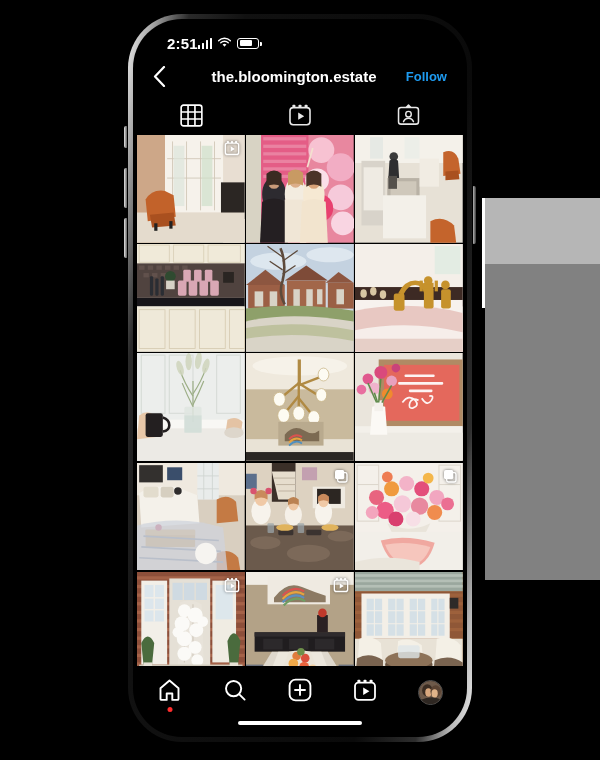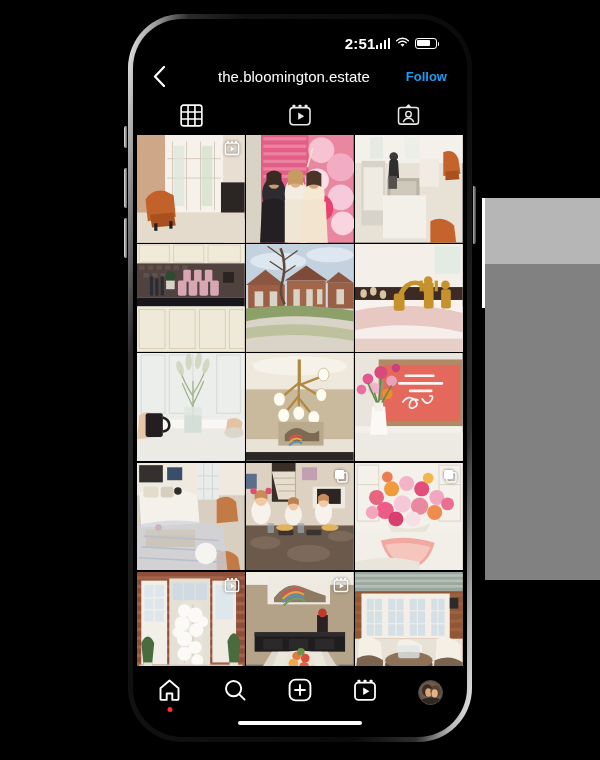--- a/index.html
+++ b/index.html
@@ -51,42 +51,42 @@
   #notch {
     position: absolute; left: 50%; transform: translateX(-50%); top: -2px;
     width: 150px; height: 26px; background: #000;
     border-bottom-left-radius: 16px; border-bottom-right-radius: 16px;
     z-index: 20;
   }
 
   
   #status-bar {
     position: relative; height: 34px; color: #fff;
-    display: flex; align-items: center; justify-content: flex-end;
+    display: flex; align-items: center; justify-content: flex-start;
     padding: 6px 26px 0 30px; z-index: 21;
   }
   #status-time { font-size: 15px; font-weight: bold; letter-spacing: .2px; }
   #status-icons { display: flex; align-items: center; gap: 5px; }
   .sig { display: flex; align-items: flex-end; gap: 1.5px; height: 11px; }
   .sig i { display: block; width: 2.5px; background: #fff; border-radius: .5px; }
   .sig i:nth-child(1){height:4px} .sig i:nth-child(2){height:6px}
   .sig i:nth-child(3){height:8.5px} .sig i:nth-child(4){height:11px}
   .batt { width: 22px; height: 11px; border: 1.4px solid #fff; border-radius: 3px; position: relative; padding: 1.3px; }
   .batt::after { content:""; position:absolute; right:-3.4px; top:3.2px; width:1.8px; height:4px; background:#fff; border-radius:0 1px 1px 0;}
   .batt > span { display:block; height:100%; width:72%; background:#fff; border-radius:1px; }
 
   
   #profile-header {
     height: 38px; display: flex; align-items: center;
     padding: 0 16px; color: #fff; position: relative;
   }
   #back-button { width: 26px; display:flex; align-items:center; justify-content:flex-start; cursor: pointer; }
   #username-title {
     position: absolute; left: 0; right: 12px; text-align: center;
-    font-size: 15px; font-weight: normal; pointer-events: none;
+    font-size: 15px; font-weight: bold; pointer-events: none;
   }
   #follow-button {
     margin-left: auto; color: #1e9bf0; font-size: 13px; font-weight: bold;
     cursor: pointer; z-index: 2;
   }
 
   
   #profile-tabs {
     height: 40px; display: flex; align-items: center;
     background: #000;

